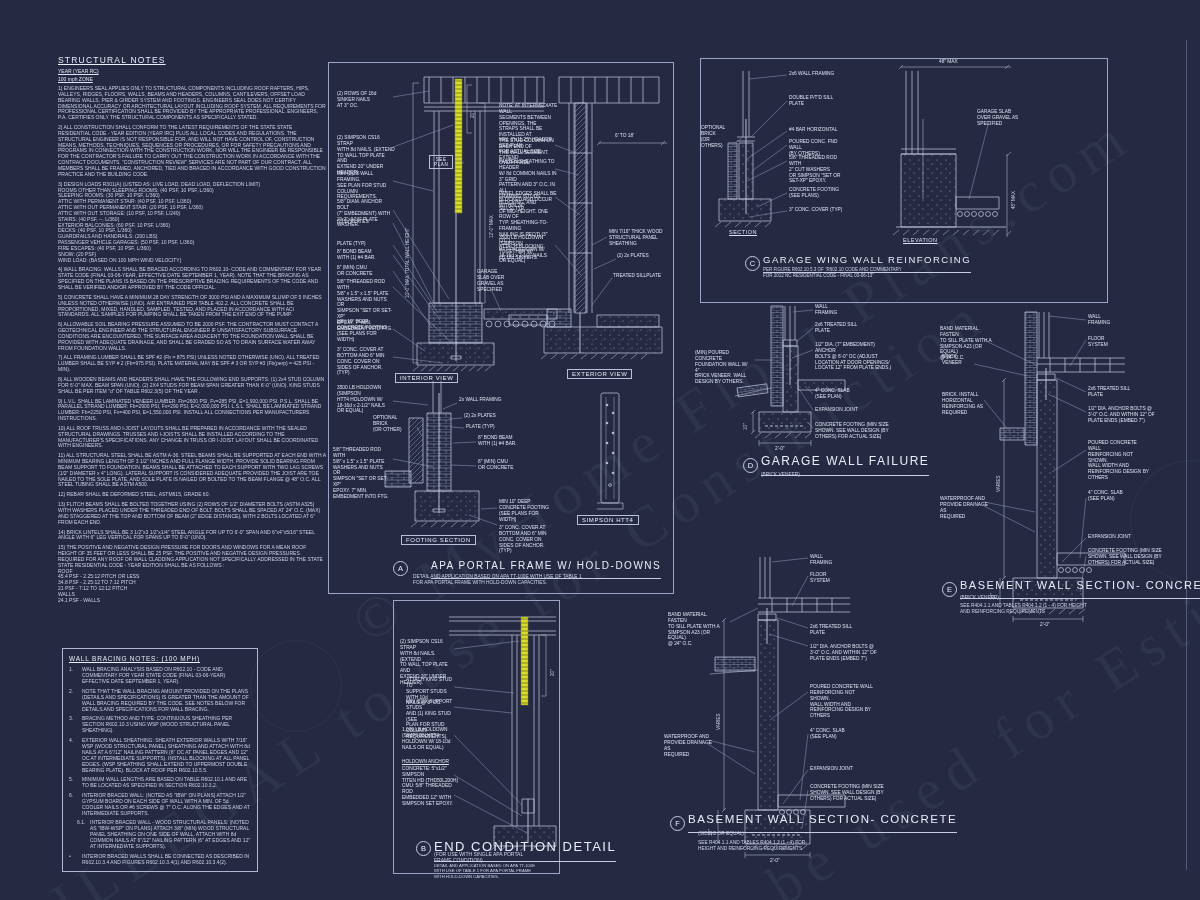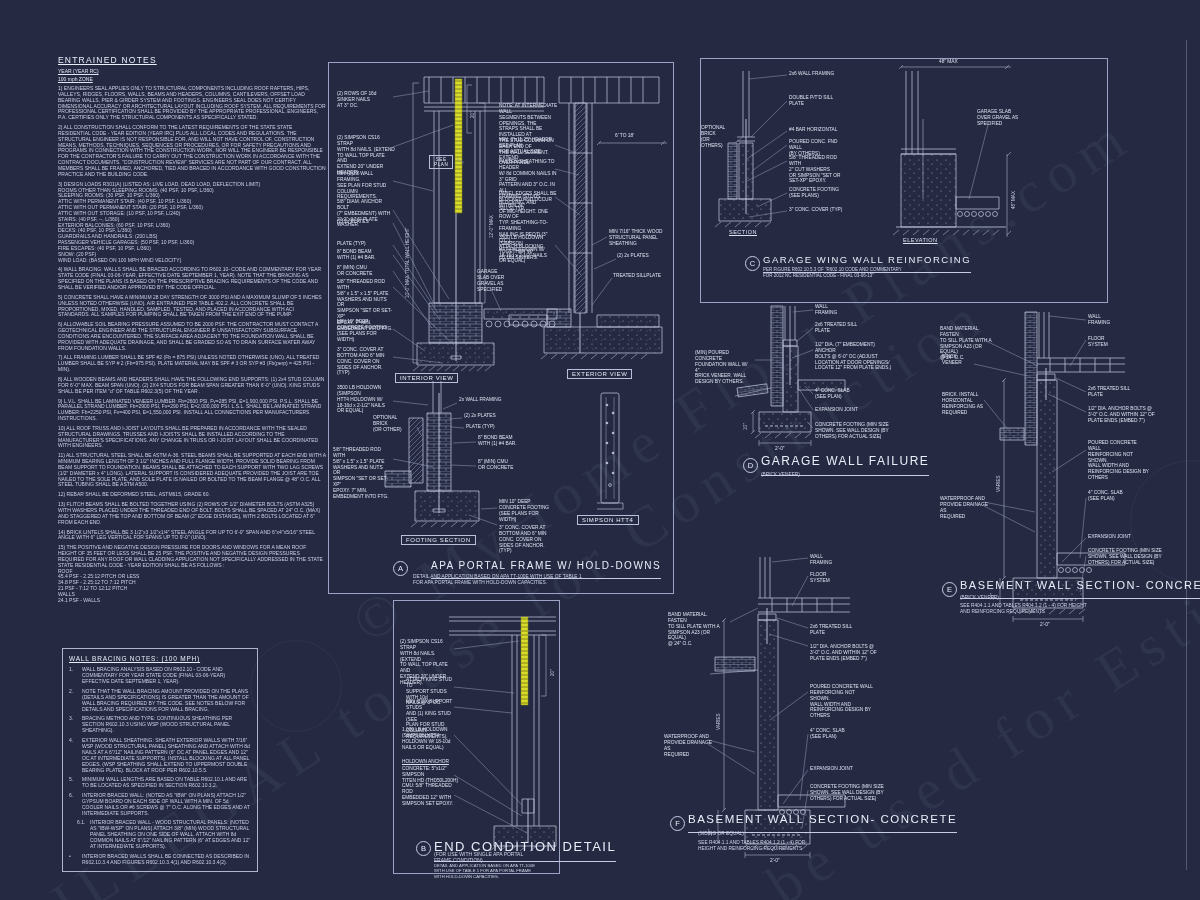--- a/index.html
+++ b/index.html
@@ -40,21 +40,21 @@
 <div id="sheet">
 
   <div class="wm" style="left:340px;top:600px;">© MyHome Floor Plans.com</div>
   <div class="wm" style="left:40px;top:880px;">ILLEGAL to use for Construction</div>
   <div class="wm" style="left:620px;top:950px;">May be used for Estimations</div>
   <div class="wmc" style="left:250px;top:640px;width:90px;height:90px;"></div>
   <div class="wmc" style="left:1130px;top:460px;width:120px;height:120px;"></div>
   <div class="edge" style="left:1186px;top:40px;width:1px;height:830px;"></div>
 
   <div class="abs" style="left:58px;top:55px;width:268px;">
-    <div class="nt-title">ENTRAINED NOTES</div>
+    <div class="nt-title">STRUCTURAL NOTES</div>
     <div class="nt-sub">YEAR (YEAR RC)</div>
     <div class="nt-sub">100 mph ZONE</div>
     <div class="para">1) ENGINEERS SEAL APPLIES ONLY TO STRUCTURAL COMPONENTS INCLUDING ROOF RAFTERS, HIPS, VALLEYS, RIDGES, FLOORS, WALLS, BEAMS AND HEADERS, COLUMNS, CANTILEVERS, OFFSET LOAD BEARING WALLS, PIER &amp; GIRDER SYSTEM AND FOOTINGS. ENGINEERS SEAL DOES NOT CERTIFY DIMENSIONAL ACCURACY OR ARCHITECTURAL LAYOUT INCLUDING ROOF SYSTEM. ALL REQUIREMENTS FOR PROFESSIONAL CERTIFICATION SHALL BE PROVIDED BY THE APPROPRIATE PROFESSIONAL.  ENGINEERS, P.A. CERTIFIES ONLY THE STRUCTURAL COMPONENTS AS SPECIFICALLY STATED.</div>
     <div class="para">2) ALL CONSTRUCTION SHALL CONFORM TO THE LATEST REQUIREMENTS OF THE STATE STATE RESIDENTIAL CODE - YEAR EDITION (YEAR IRC) PLUS ALL LOCAL CODES AND REGULATIONS. THE STRUCTURAL ENGINEER IS NOT RESPONSIBLE FOR, AND WILL NOT HAVE CONTROL OF, CONSTRUCTION MEANS, METHODS, TECHNIQUES, SEQUENCES OR PROCEDURES, OR FOR SAFETY PRECAUTIONS AND PROGRAMS IN CONNECTION WITH THE CONSTRUCTION WORK, NOR WILL THE ENGINEER BE RESPONSIBLE FOR THE CONTRACTOR'S FAILURE TO CARRY OUT THE CONSTRUCTION WORK IN ACCORDANCE WITH THE CONTRACT DOCUMENTS. "CONSTRUCTION REVIEW" SERVICES ARE NOT PART OF OUR CONTRACT. ALL MEMBERS SHALL BE FRAMED, ANCHORED, TIED AND BRACED IN ACCORDANCE WITH GOOD CONSTRUCTION PRACTICE AND THE BUILDING CODE.</div>
     <div class="para">3) DESIGN LOADS R301(A) (LISTED AS: LIVE LOAD, DEAD LOAD, DEFLECTION LIMIT)
 ROOMS OTHER THAN SLEEPING ROOMS: (40 PSF, 10 PSF, L/360)
 SLEEPING ROOMS: (30 PSF, 10 PSF, L/360)
 ATTIC WITH PERMANENT STAIR: (40 PSF, 10 PSF, L/360)
 ATTIC WITH OUT PERMANENT STAIR: (20 PSF, 10 PSF, L/360)
 ATTIC WITH OUT STORAGE: (10 PSF, 10 PSF, L/240)

